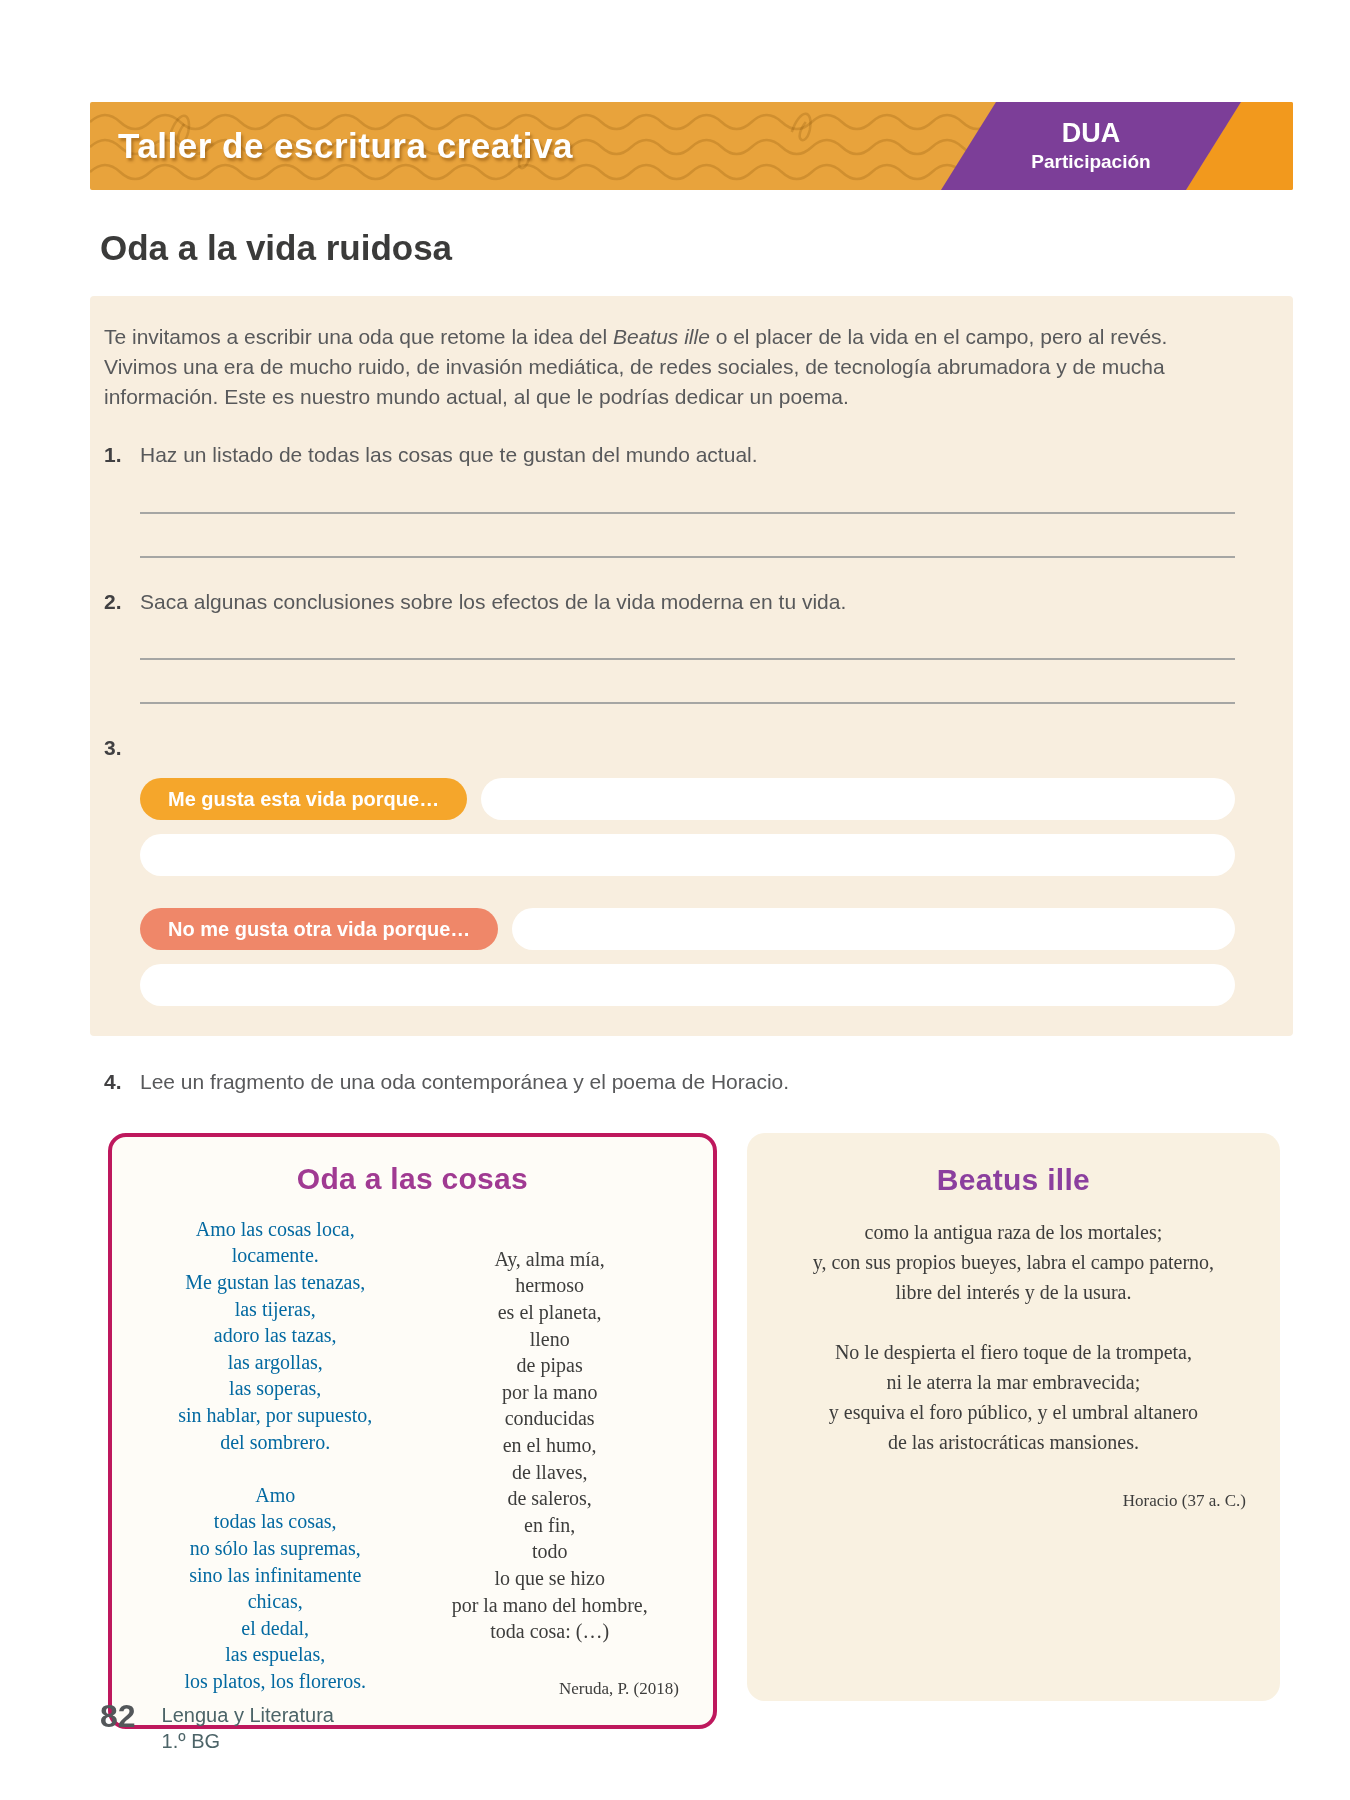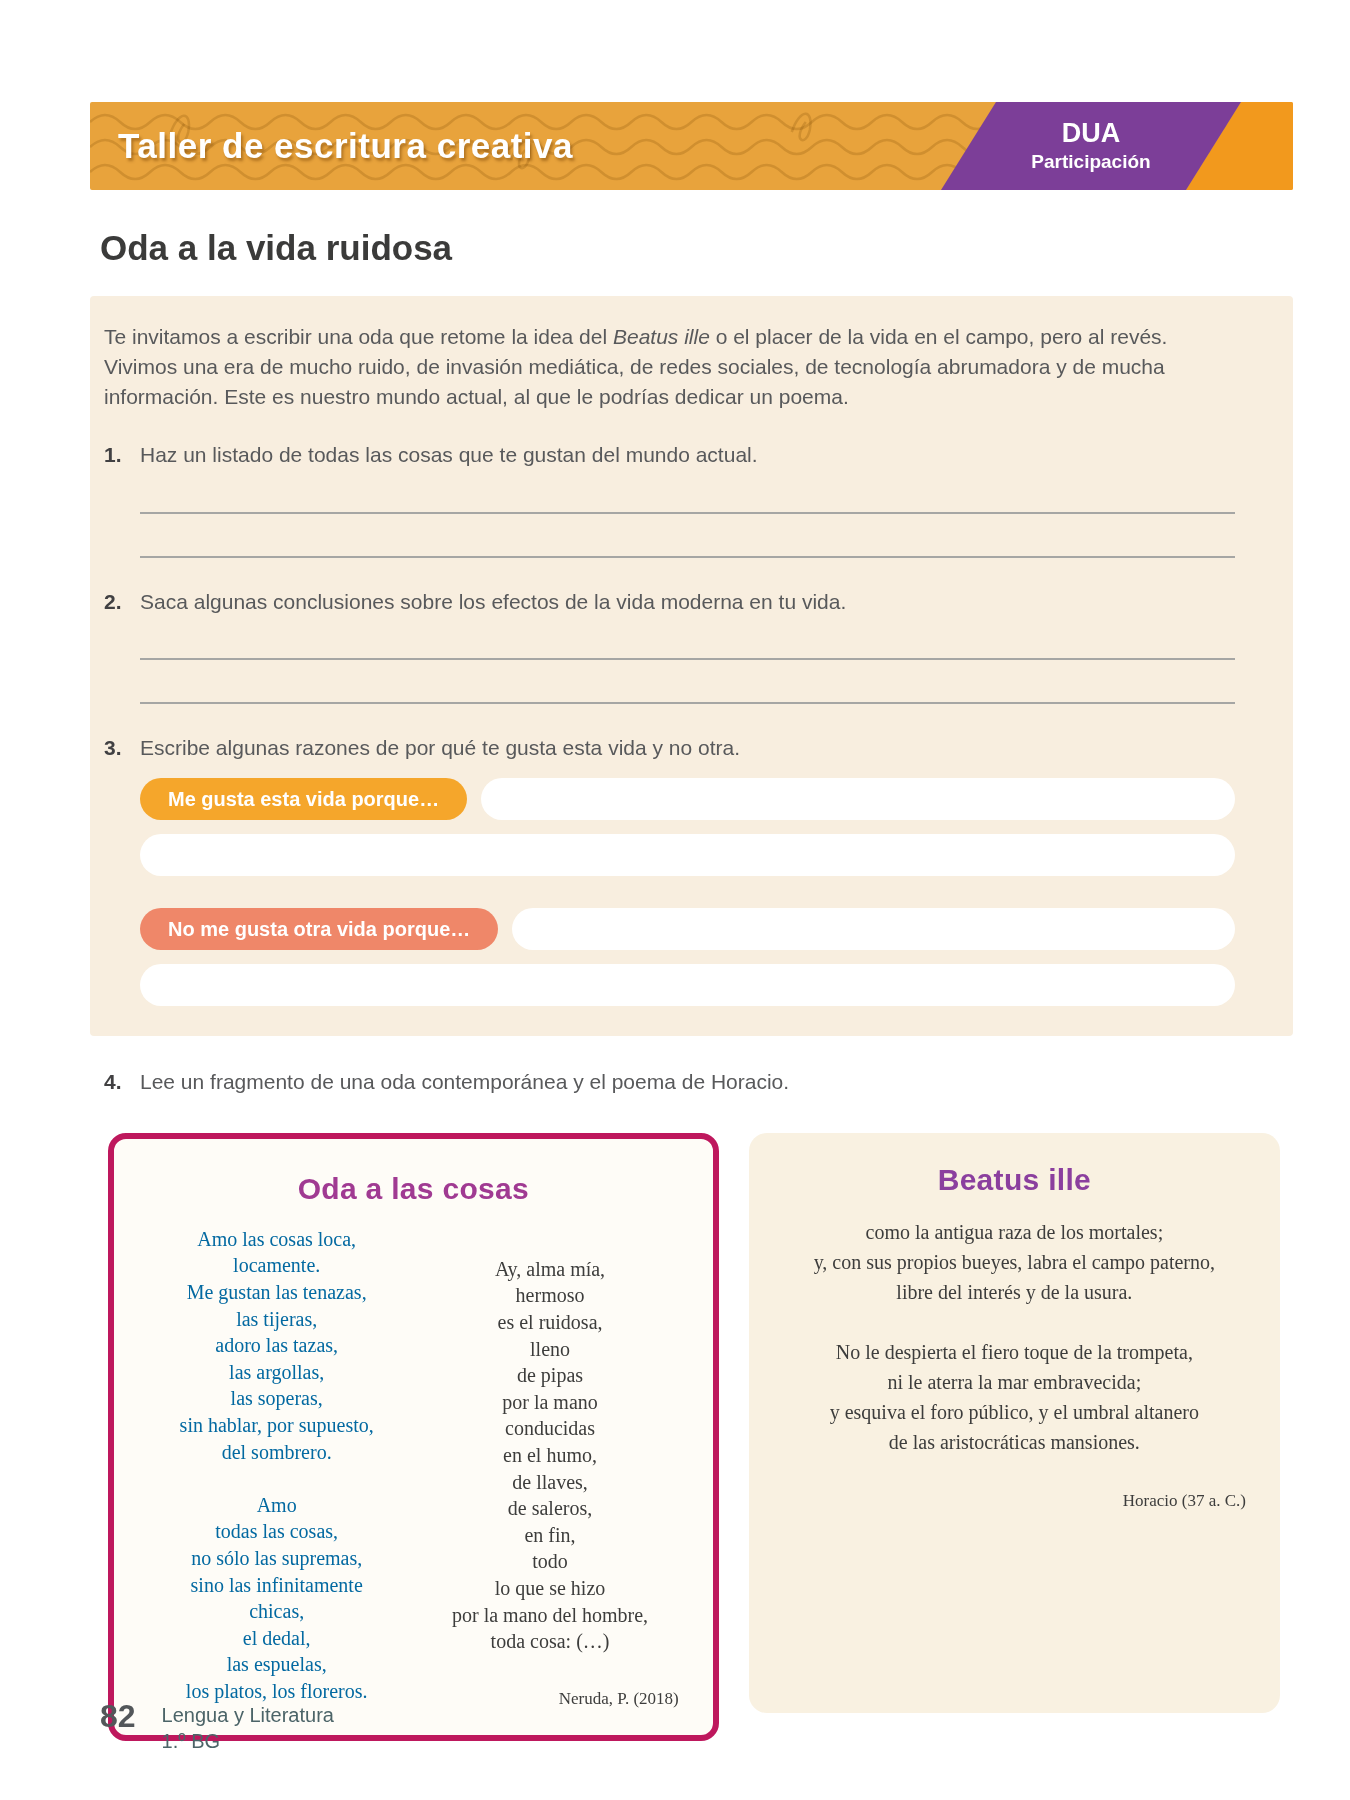--- a/index.html
+++ b/index.html
@@ -105,21 +105,21 @@
   .act4 { margin: 32px 57px 0 104px; }
 
   
   .cards {
     display: flex;
     gap: 30px;
     margin: 36px 70px 0 108px;
     align-items: stretch;
   }
   .card { border-radius: 18px; }
-  .card-left  { flex: 1.16; background: #FEFCF7; border: 6px solid #be185d; padding: 33px 26px 26px; }
+  .card-left  { flex: 1.16; background: #FEFCF7; border: 4px solid #be185d; padding: 25px 26px 26px; }
   .card-right { flex: 1;    background: #F9F1E1; padding: 30px 30px 28px; margin-bottom: 28px; }
   .card-title { margin: 0 0 20px; text-align: center; font-size: 30px; font-weight: bold; letter-spacing: .3px; }
   .card-title.magenta { color: #A03A92; }
   .card-title.purple  { color: #8B3F9E; }
 
   .poem-cols { display: flex; }
   .poem-col {
     flex: 1;
     text-align: center;
     font-family: "Liberation Serif", serif;
@@ -206,21 +206,20 @@
       </div>
       <div class="act-body">
         <div class="rule-line"></div>
         <div class="rule-line"></div>
       </div>
     </div>
 
     <div class="activity">
       <div class="act-row">
         <span class="act-num">3.</span>
-        <span class="act-text">Escribe algunas razones de por qué te gusta esta vida y no otra.</span>
       </div>
       <div class="act-body">
         <div class="pill-row">
           <div class="pill pill-orange">Me gusta esta vida porque…</div>
           <div class="field"></div>
         </div>
         <div class="field-full"></div>
         <div class="pill-row second">
           <div class="pill pill-coral">No me gusta otra vida porque…</div>
           <div class="field"></div>
@@ -259,21 +258,21 @@
             <div class="pline">sino las infinitamente</div>
             <div class="pline">chicas,</div>
             <div class="pline">el dedal,</div>
             <div class="pline">las espuelas,</div>
             <div class="pline">los platos, los floreros.</div>
           </div>
         <div class="col2-wrap">
           <div class="col2-inner">
               <div class="pline">Ay, alma mía,</div>
               <div class="pline">hermoso</div>
-              <div class="pline">es el ruidosa,</div>
+              <div class="pline">es el planeta,</div>
               <div class="pline">lleno</div>
               <div class="pline">de pipas</div>
               <div class="pline">por la mano</div>
               <div class="pline">conducidas</div>
               <div class="pline">en el humo,</div>
               <div class="pline">de llaves,</div>
               <div class="pline">de saleros,</div>
               <div class="pline">en fin,</div>
               <div class="pline">todo</div>
               <div class="pline">lo que se hizo</div>

